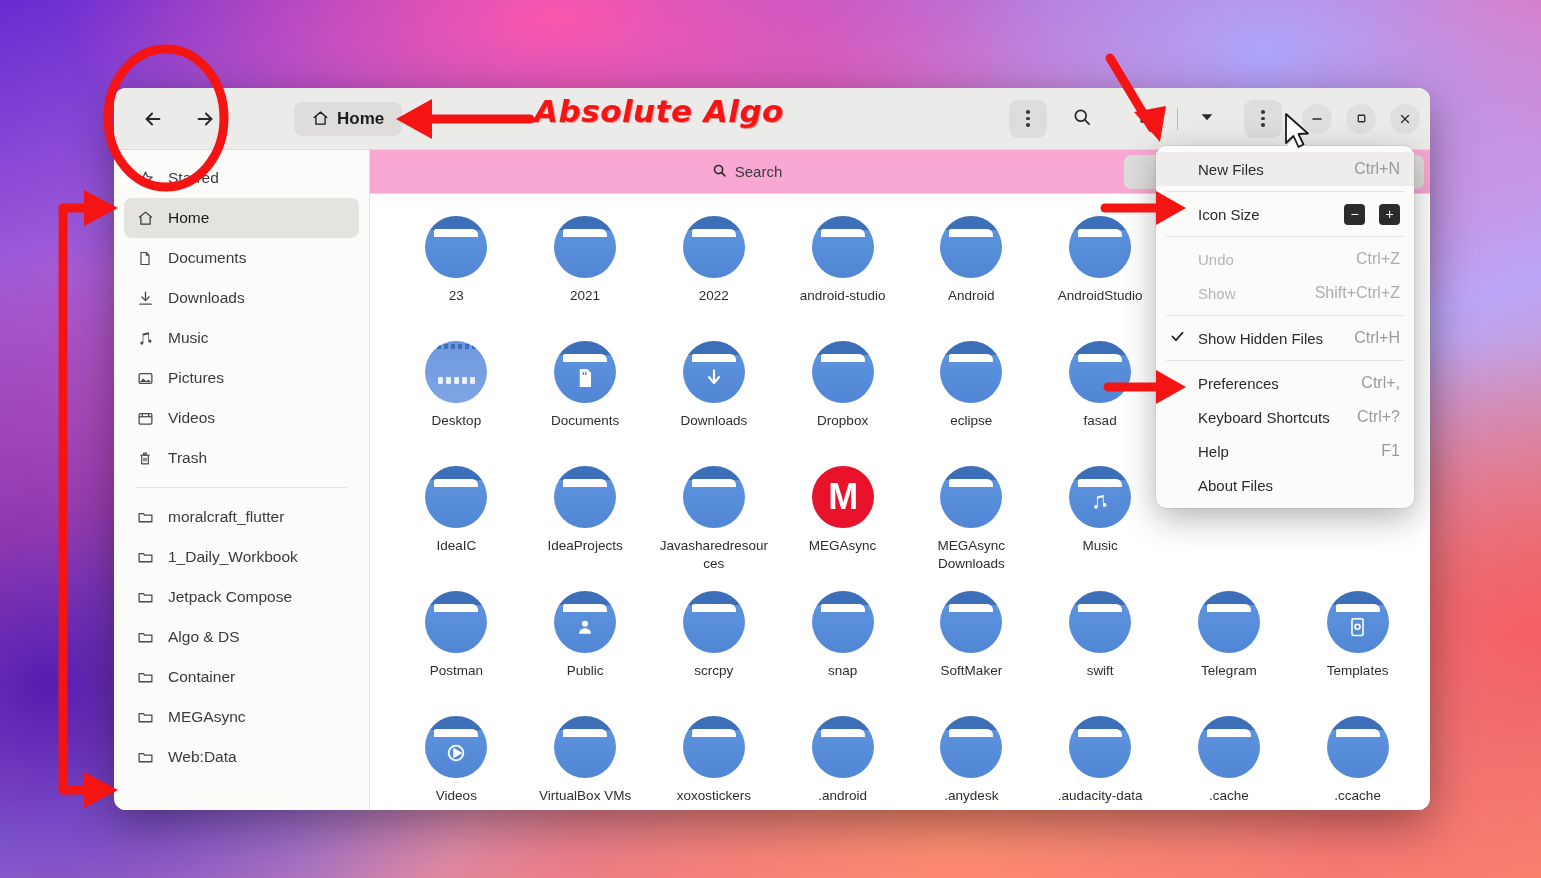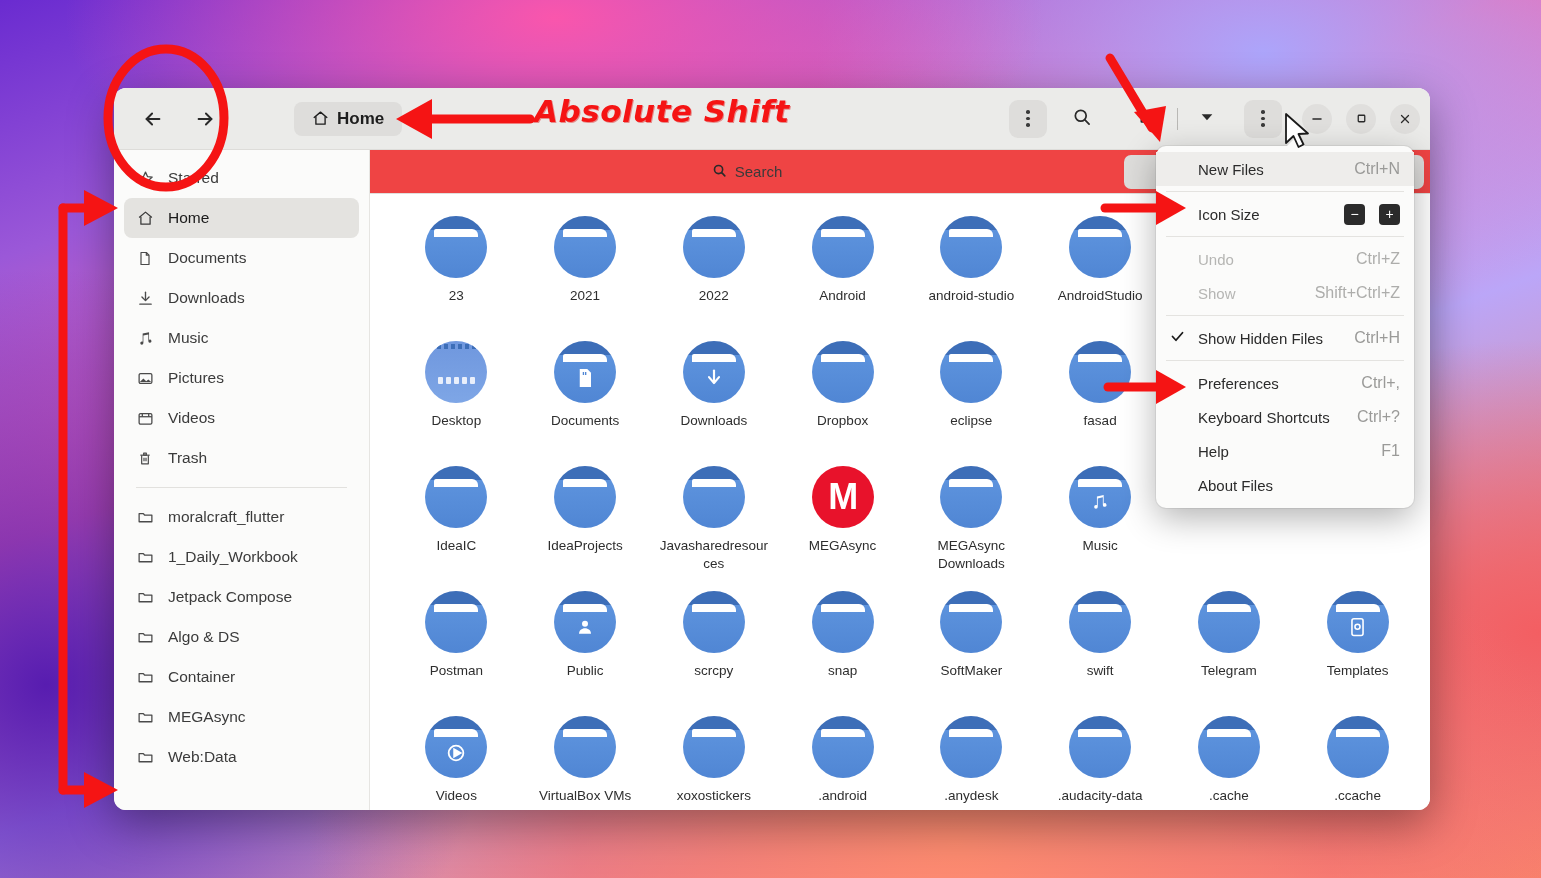--- a/index.html
+++ b/index.html
@@ -98,21 +98,21 @@
     white-space: nowrap;
   }
   .side-item.selected { background: #e4e3e0; color: #1a1a1a; }
   .side-icon { width: 18px; height: 18px; display: flex; align-items: center; justify-content: center; color: #4a4a4a; flex: 0 0 18px; }
   .side-sep { height: 1px; background: #e2e1de; margin: 9px 12px 9px 12px; }
 
   
   .content { flex: 1; min-width: 0; display: flex; flex-direction: column; background: #fff; }
   .tabbar {
     height: 44px; flex: 0 0 44px;
-    background: #ef4444;
+    background: #f9a8d4;
     display: flex; align-items: center;
     padding: 0 6px;
     gap: 6px;
     border-bottom: 1px solid #e0dfdc;
   }
   .tab {
     height: 34px;
     border-radius: 7px;
     display: flex; align-items: center; justify-content: center; gap: 8px;
     font-size: 15px; color: #3a3a3a;
@@ -508,25 +508,25 @@
           <div class="fileitem">
               <div class="folder"></div>
               <div class="fname">2021</div>
             </div>
           <div class="fileitem">
               <div class="folder"></div>
               <div class="fname">2022</div>
             </div>
           <div class="fileitem">
               <div class="folder"></div>
+              <div class="fname">android-studio</div>
+            </div>
+          <div class="fileitem">
+              <div class="folder"></div>
               <div class="fname">Android</div>
-            </div>
-          <div class="fileitem">
-              <div class="folder"></div>
-              <div class="fname">android-studio</div>
             </div>
           <div class="fileitem">
               <div class="folder"></div>
               <div class="fname">AndroidStudio</div>
             </div>
           <div class="fileitem"></div>
           <div class="fileitem"></div>
 
           <div class="fileitem">
             <div class="folder flat">
@@ -795,16 +795,16 @@
 
         <polygon points="118,790 84,772 84,808"></polygon>
 
         <polygon points="1160,142 1134,112 1166,106"></polygon>
 
         <polygon points="1186,208 1156,191 1156,225"></polygon>
 
         <polygon points="1186,387 1156,370 1156,404"></polygon>
       </g>
     </svg>
-    <div class="anno-text">Absolute Shift</div>
+    <div class="anno-text">Absolute Algo</div>
   </div>
 
 </div>
 
 </body></html>

